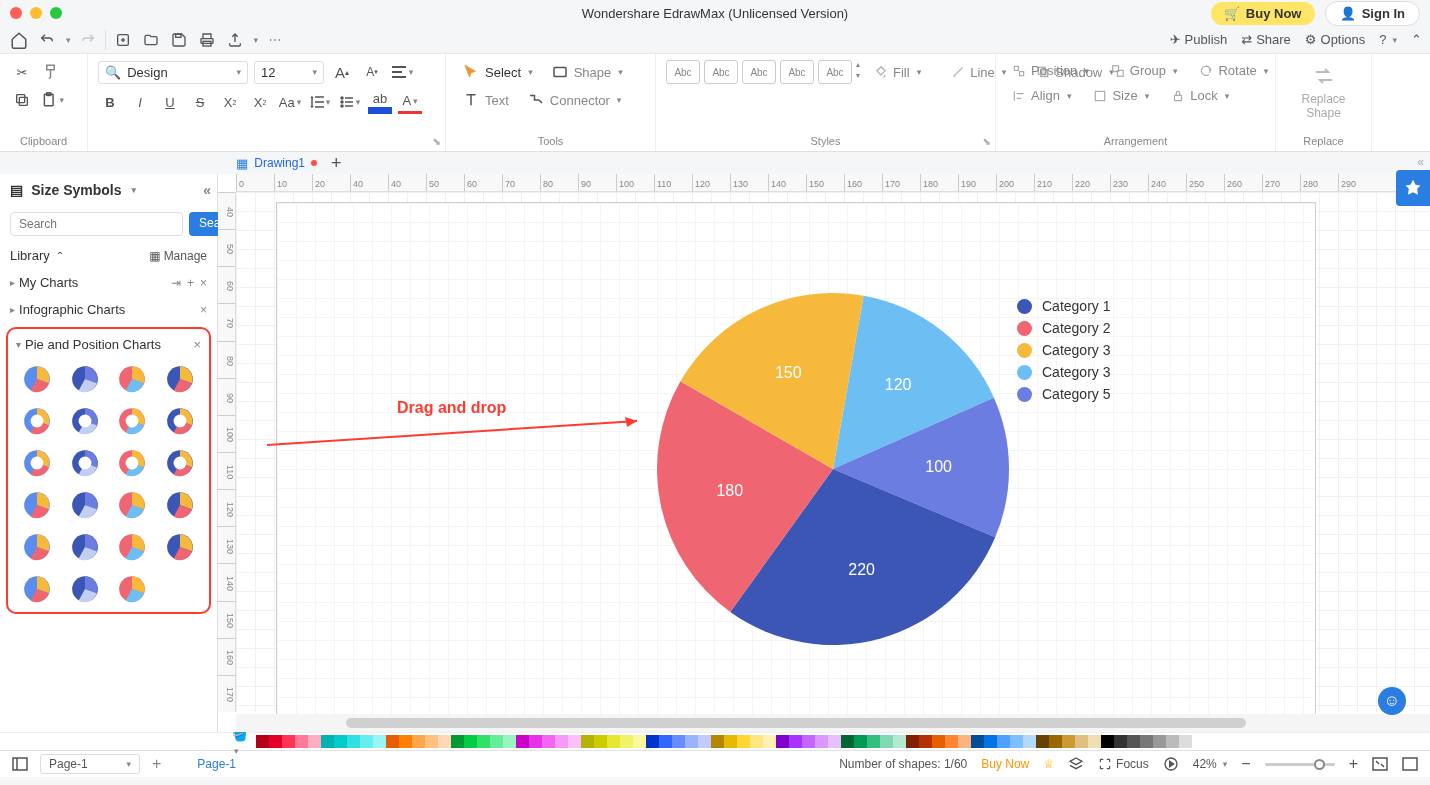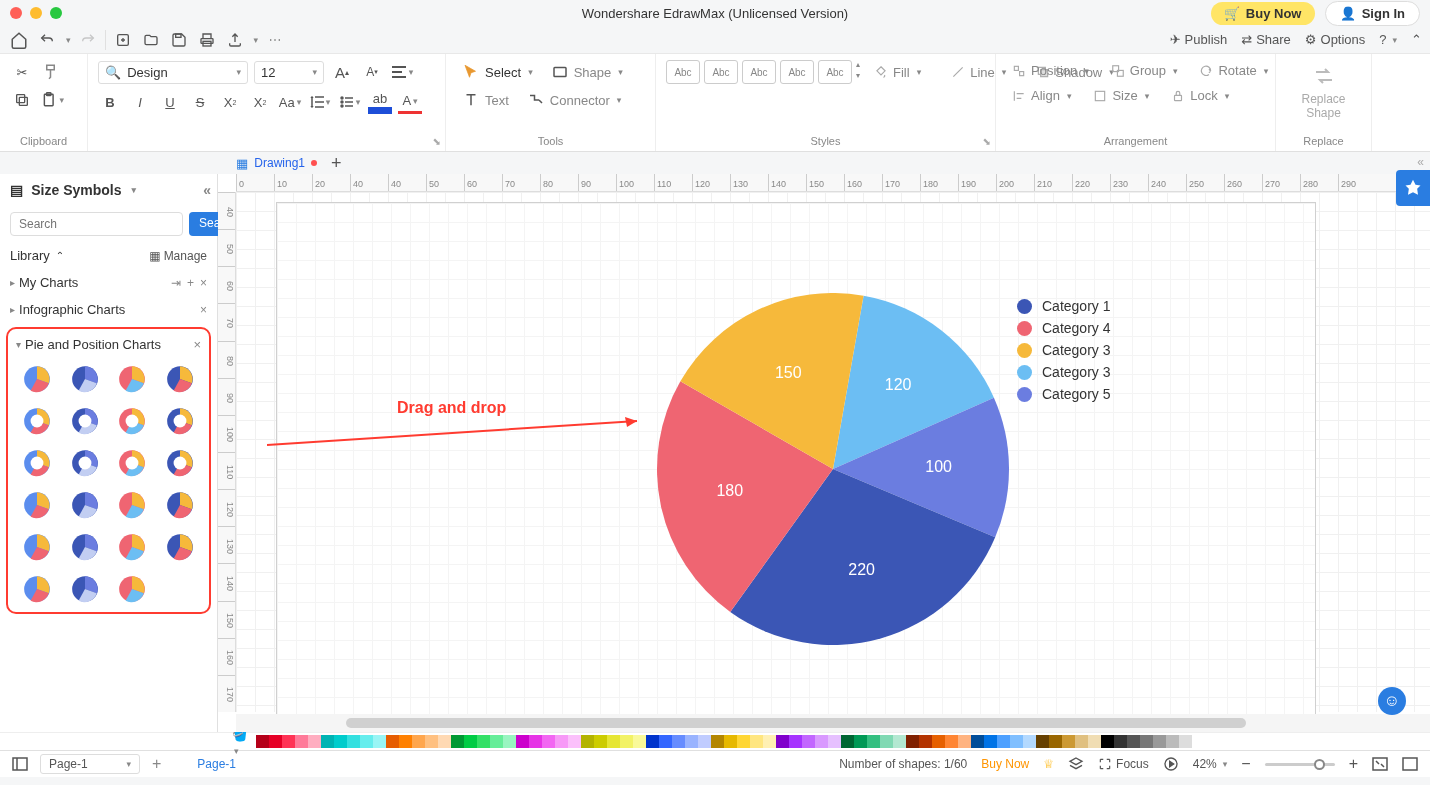--- a/index.html
+++ b/index.html
@@ -734,21 +734,21 @@
             </g>
         </svg>
 
         <div class="legend" id="legend">
             <div class="legend-item">
               <div class="legend-dot" style="background:#3b56b5"></div>
               <span>Category 1</span>
             </div>
             <div class="legend-item">
               <div class="legend-dot" style="background:#ef6572"></div>
-              <span>Category 4</span>
+              <span>Category 2</span>
             </div>
             <div class="legend-item">
               <div class="legend-dot" style="background:#f6b93b"></div>
               <span>Category 3</span>
             </div>
             <div class="legend-item">
               <div class="legend-dot" style="background:#6cbef3"></div>
               <span>Category 3</span>
             </div>
             <div class="legend-item">

